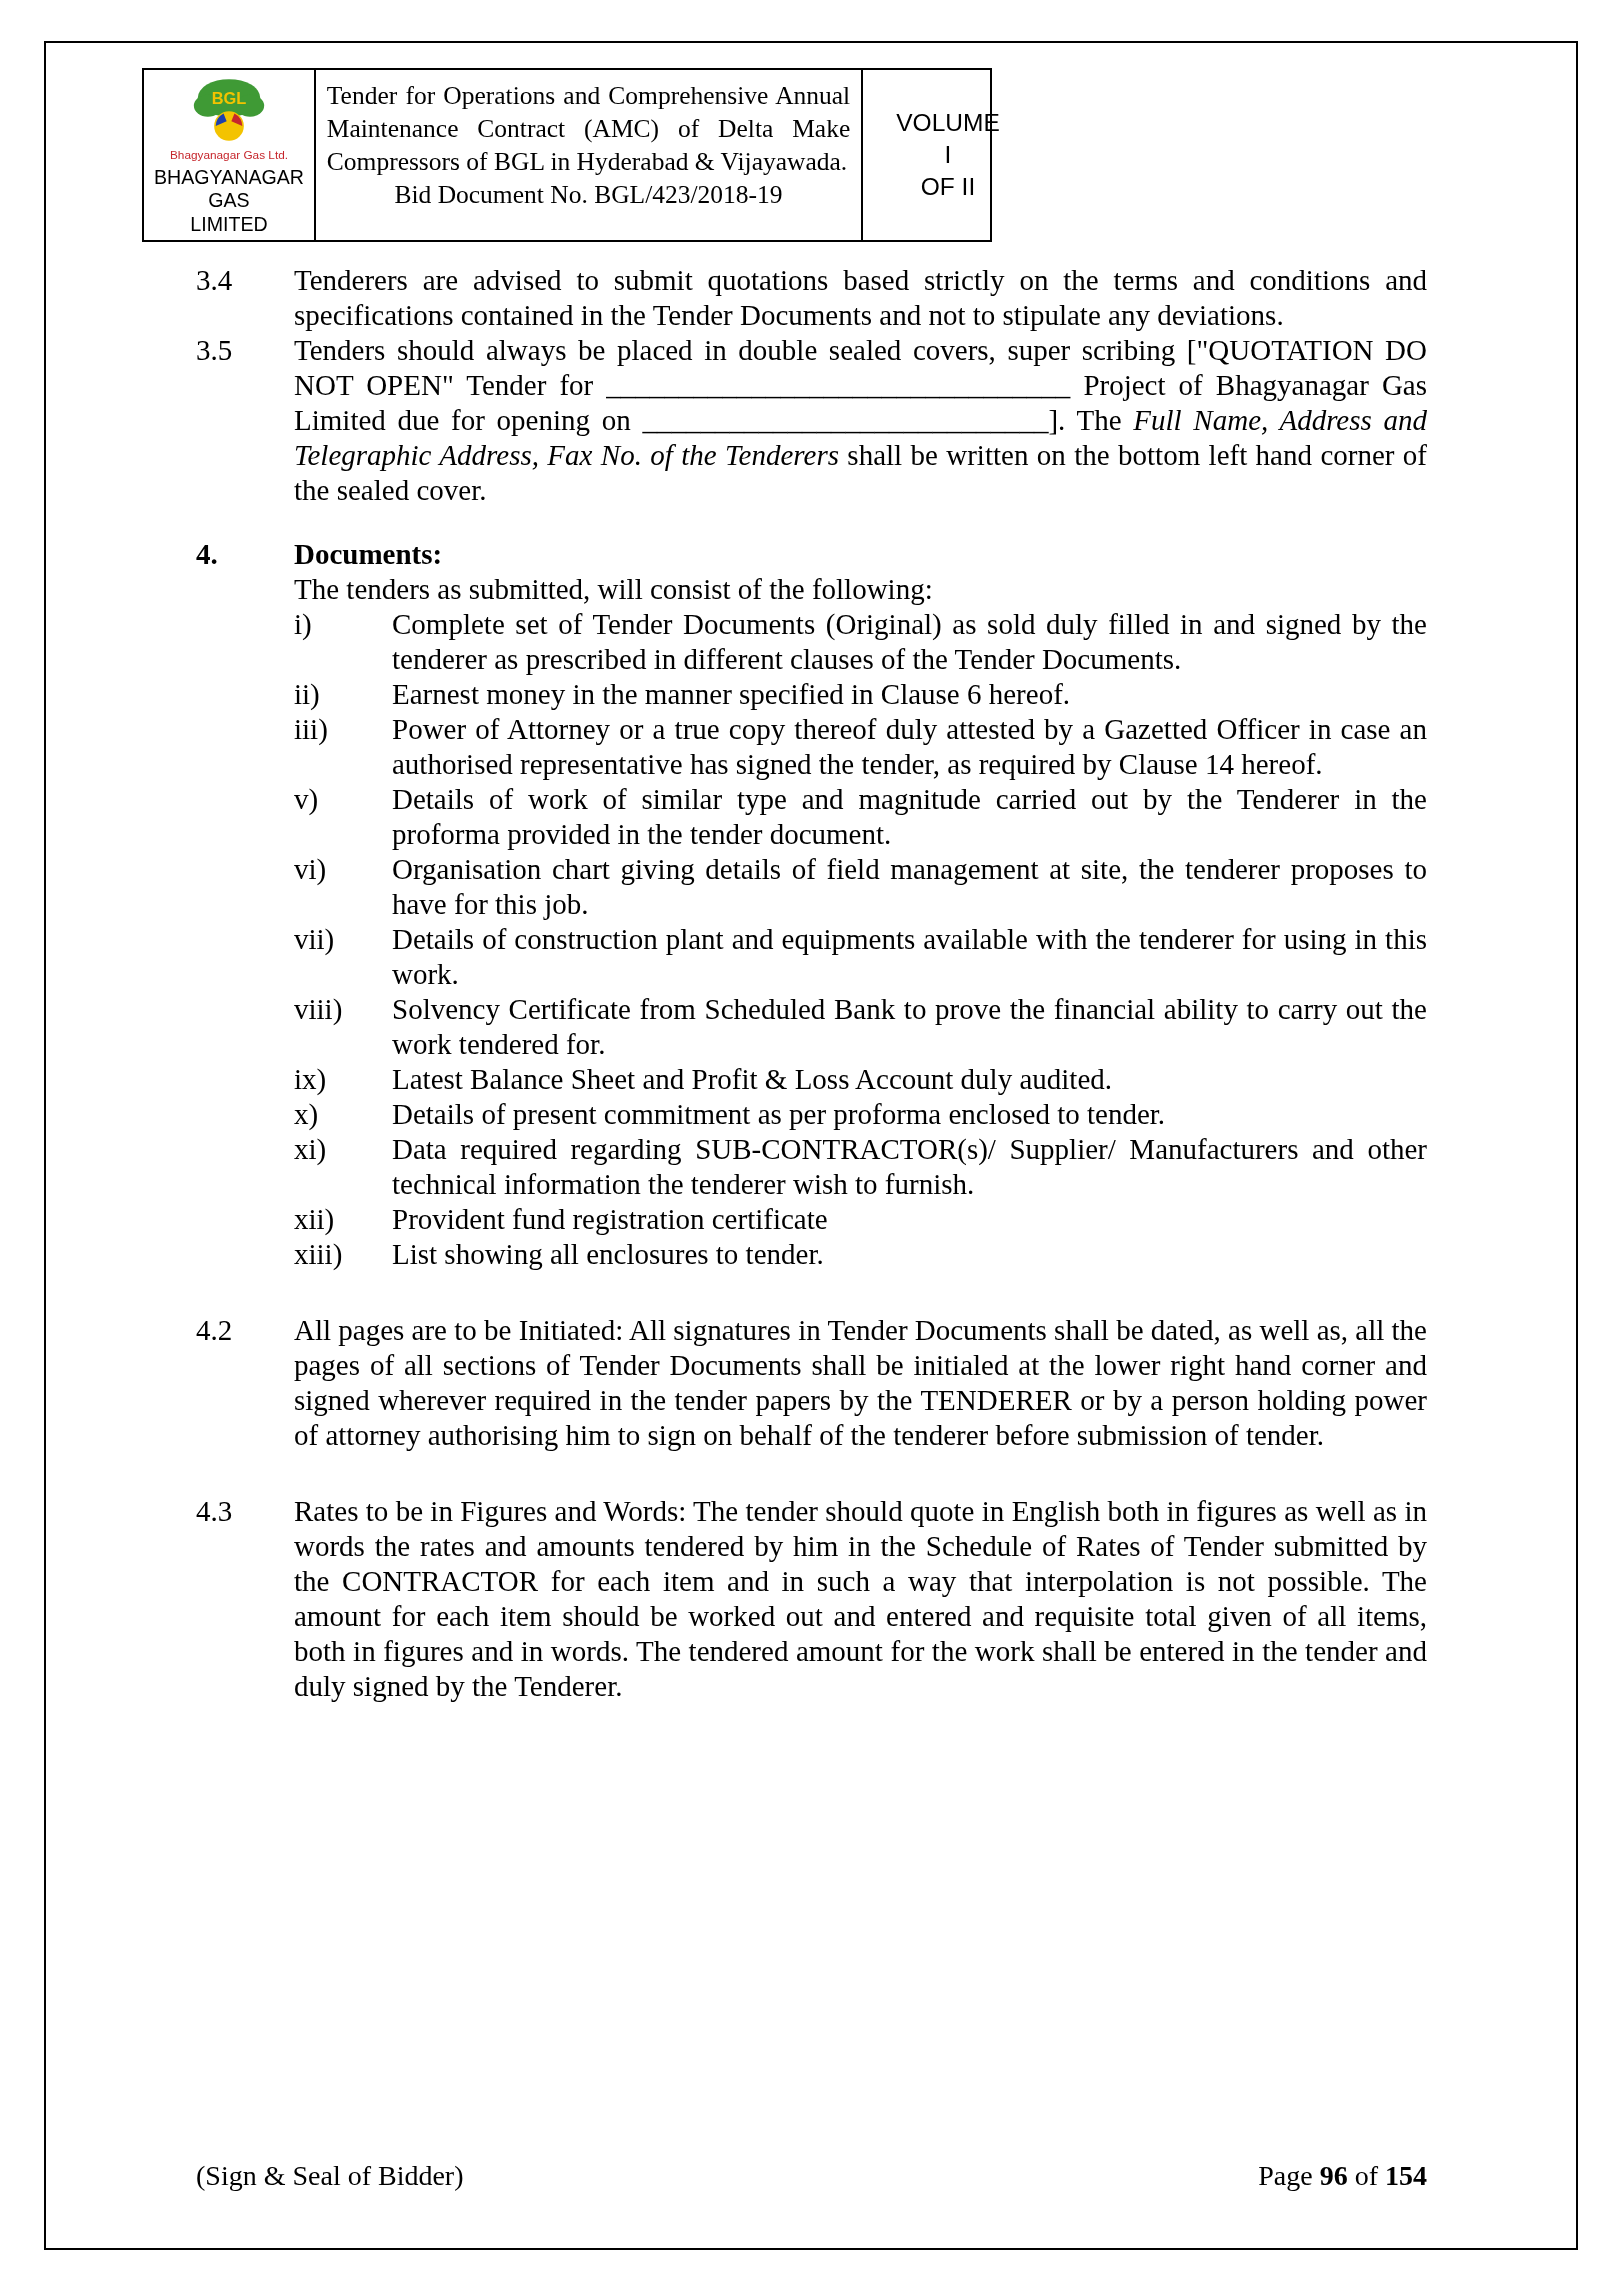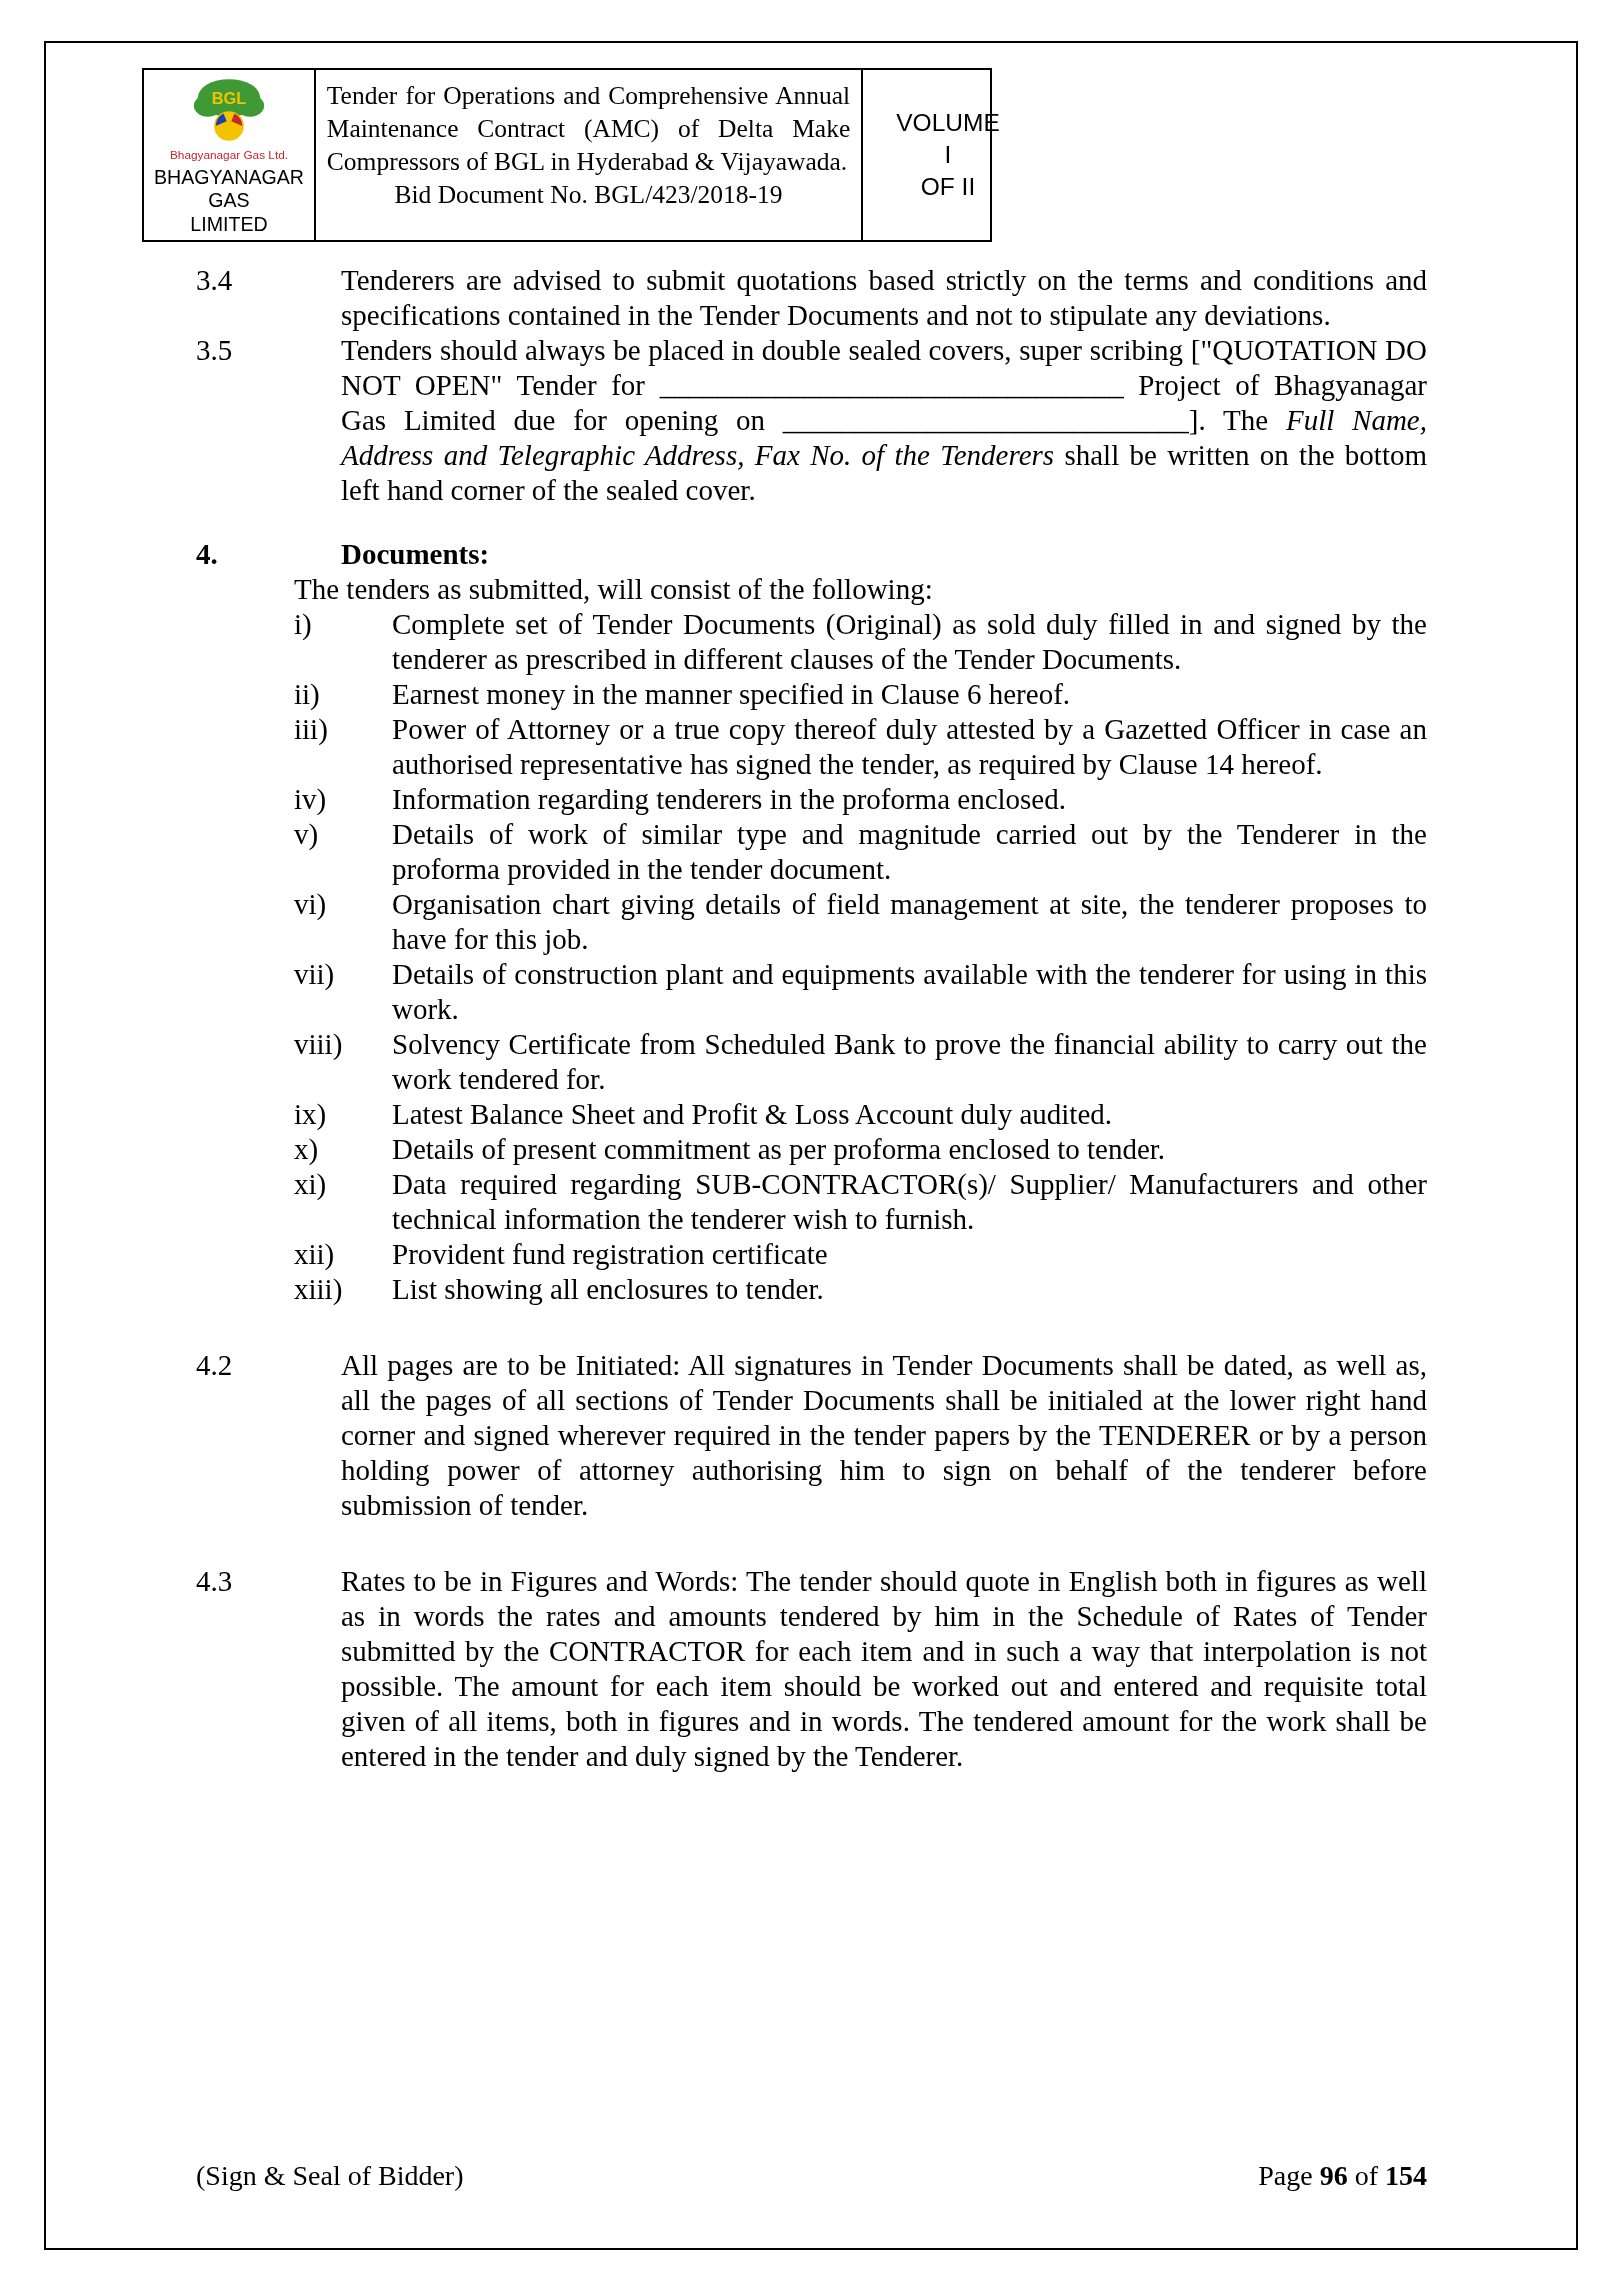--- a/index.html
+++ b/index.html
@@ -41,21 +41,21 @@
     width:131px; height:174px;
     display:flex; flex-direction:column; align-items:center; justify-content:center;
     font-family:"Liberation Sans", sans-serif;
     font-size:24.5px; line-height:32px; text-align:center;
   }
   
   .content {
     position:absolute; left:196px; top:263px; width:1231px;
     font-size:29px; line-height:35px;
   }
-  .clause { display:flex;gap:47px; }
+  .clause { display:flex; }
   .cnum { width:98px; flex:none; }
   .ctext { flex:1; text-align:justify; }
   .b { font-weight:bold; }
   .it { font-style:italic; }
   .indent1 { margin-left:98px; text-align:justify; }
   .doclist { margin-left:98px; }
   .li { display:flex; }
   .lm { width:98px; flex:none; }
   .lt { flex:1; text-align:justify; }
   .gap-sm { height:29px; }
@@ -134,24 +134,20 @@
       </div>
       <div class="li">
         <div class="lm">ii)</div>
         <div class="lt">Earnest money in the manner specified in Clause 6 hereof.</div>
       </div>
       <div class="li">
         <div class="lm">iii)</div>
         <div class="lt">Power of Attorney or a true copy thereof duly attested by a Gazetted Officer in case an authorised representative has signed the tender, as required by Clause 14 hereof.</div>
       </div>
       <div class="li">
-        <div class="lm">iv)</div>
-        <div class="lt">Information regarding tenderers in the proforma enclosed.</div>
-      </div>
-      <div class="li">
         <div class="lm">v)</div>
         <div class="lt">Details of work of similar type and magnitude carried out by the Tenderer in the proforma provided in the tender document.</div>
       </div>
       <div class="li">
         <div class="lm">vi)</div>
         <div class="lt">Organisation chart giving details of field management at site, the tenderer proposes to have for this job.</div>
       </div>
       <div class="li">
         <div class="lm">vii)</div>
         <div class="lt">Details of construction plant and equipments available with the tenderer for using in this work.</div>

